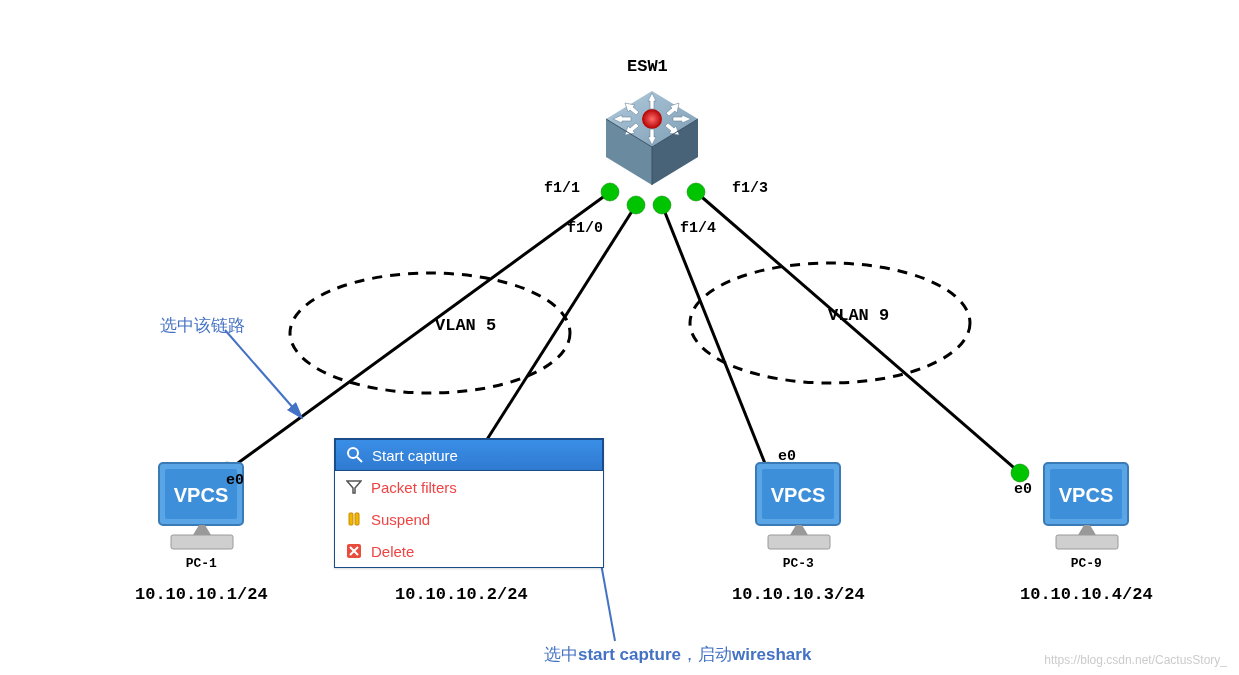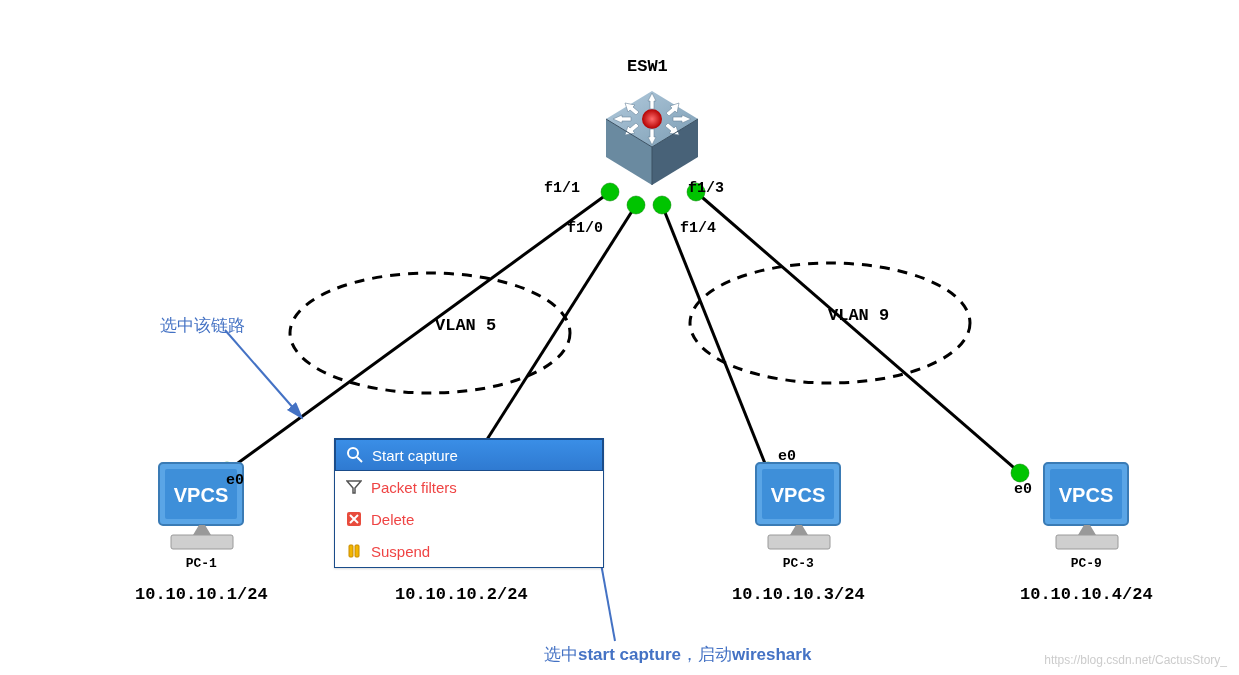--- a/index.html
+++ b/index.html
@@ -141,21 +141,21 @@
   <div class="pc-label">PC-9</div>
   <div class="ip-label">10.10.10.4/24</div>
 </div>
 <span class="label" style="left:1014px;top:481px;">e0</span>
 
 
 <span class="label" style="left:627px;top:57px;font-size:17px;">ESW1</span>
 <span class="label" style="left:544px;top:180px;">f1/1</span>
 <span class="label" style="left:567px;top:220px;">f1/0</span>
 <span class="label" style="left:680px;top:220px;">f1/4</span>
-<span class="label" style="left:688px;top:180px;">f1/3</span>
+<span class="label" style="left:732px;top:180px;">f1/3</span>
 <span class="label" style="left:415px;top:316px;font-size:17px;margin-left:20px;">VLAN 5</span>
 <span class="label" style="left:828px;top:306px;font-size:17px;">VLAN 9</span>
 
 
 <div class="anno" style="left:160px;top:314px;">选中该链路</div>
 <div class="anno" style="left:544px;top:643px;">
   <span>选中</span><b>start capture</b><span>，启动</span><b>wireshark</b>
 </div>
 
 
@@ -173,33 +173,33 @@
     <span class="ctx-icon">
       <svg width="16" height="16" viewBox="0 0 16 16">
           <polygon points="1,2 15,2 9,9 9,14 7,14 7,9" fill="none" stroke="#555" stroke-width="1.5"></polygon>
         </svg>
     </span>
     <span>Packet filters</span>
   </div>
   <div class="ctx-item">
     <span class="ctx-icon">
       <svg width="16" height="16" viewBox="0 0 16 16">
+          <rect x="3" y="2" width="4" height="12" rx="1" fill="#F2B500" stroke="#C78A00"></rect>
+          <rect x="9" y="2" width="4" height="12" rx="1" fill="#F2B500" stroke="#C78A00"></rect>
+        </svg>
+    </span>
+    <span>Suspend</span>
+  </div>
+  <div class="ctx-item">
+    <span class="ctx-icon">
+      <svg width="16" height="16" viewBox="0 0 16 16">
           <rect x="1" y="1" width="14" height="14" rx="2" fill="#E84C3D"></rect>
           <path d="M4,4 L12,12 M12,4 L4,12" stroke="#fff" stroke-width="2"></path>
         </svg>
     </span>
     <span>Delete</span>
   </div>
-  <div class="ctx-item">
-    <span class="ctx-icon">
-      <svg width="16" height="16" viewBox="0 0 16 16">
-          <rect x="3" y="2" width="4" height="12" rx="1" fill="#F2B500" stroke="#C78A00"></rect>
-          <rect x="9" y="2" width="4" height="12" rx="1" fill="#F2B500" stroke="#C78A00"></rect>
-        </svg>
-    </span>
-    <span>Suspend</span>
-  </div>
 </div>
 
 <div class="watermark">https://blog.csdn.net/CactusStory_</div>
 
 
 
 
 </body></html>

